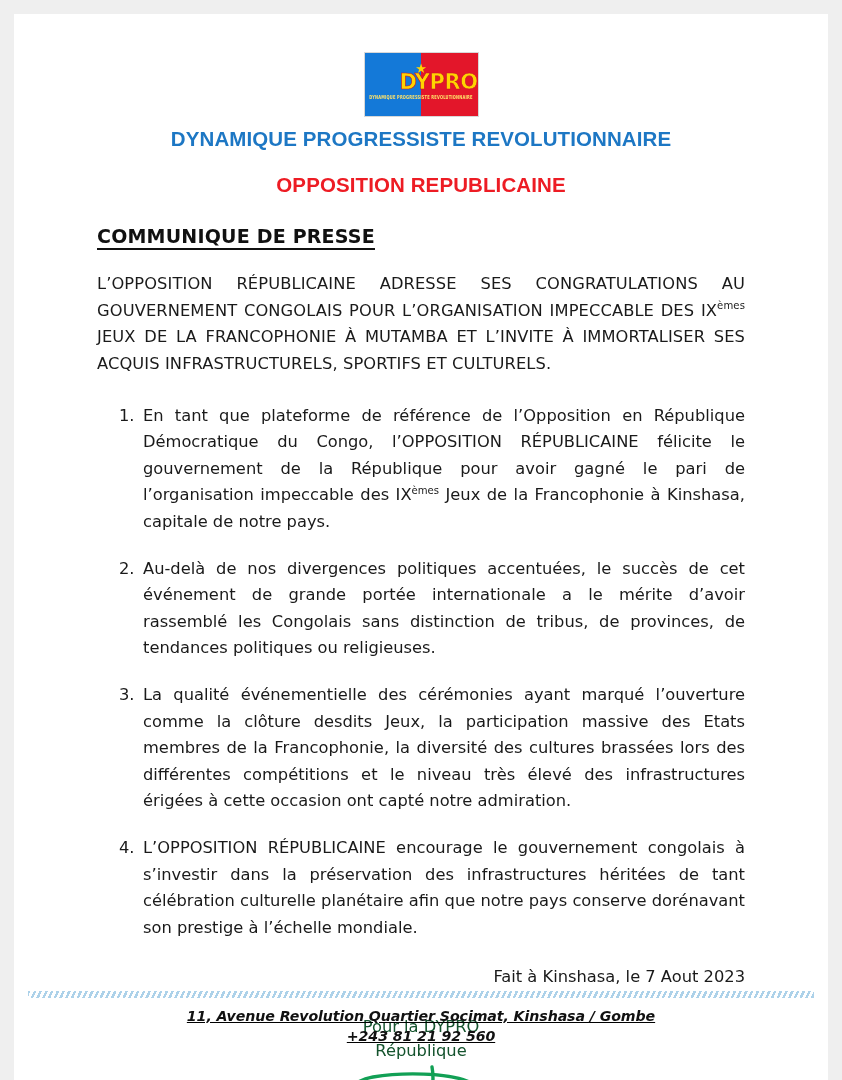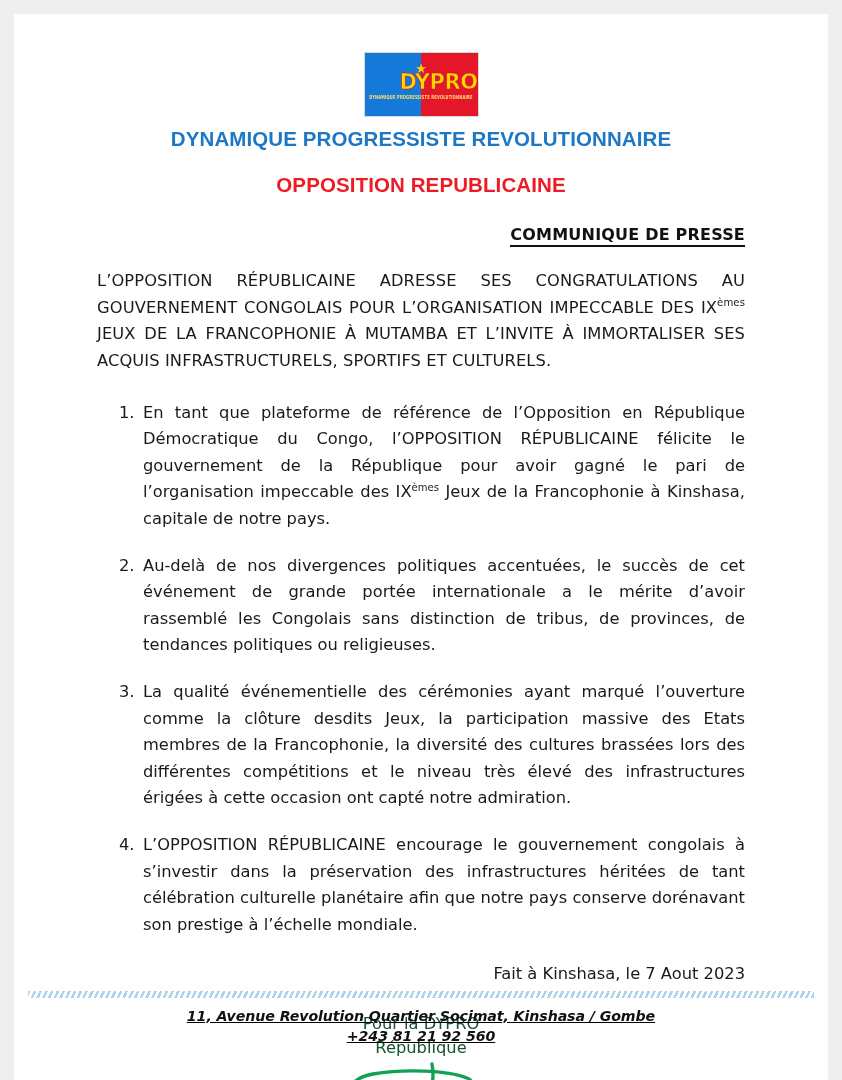--- a/index.html
+++ b/index.html
@@ -108,25 +108,25 @@
     font-weight: bold;
     font-size: 20.5px;
     letter-spacing: 0.1px;
     line-height: 1.18;
     font-family: "Liberation Sans", sans-serif;
     margin-top: 22px;
   }
 
   
   .doc-title {
-    text-align: right;
+    text-align: left;
     margin-top: 28px;
     font-family: "DejaVu Sans", sans-serif;
     font-weight: bold;
-    font-size: 16px;
+    font-size: 19px;
     letter-spacing: 0.2px;
     color: #111;
   }
   .doc-title span {
     border-bottom: 2px solid #111;
     padding-bottom: 1px;
   }
 
   
   .intro {

